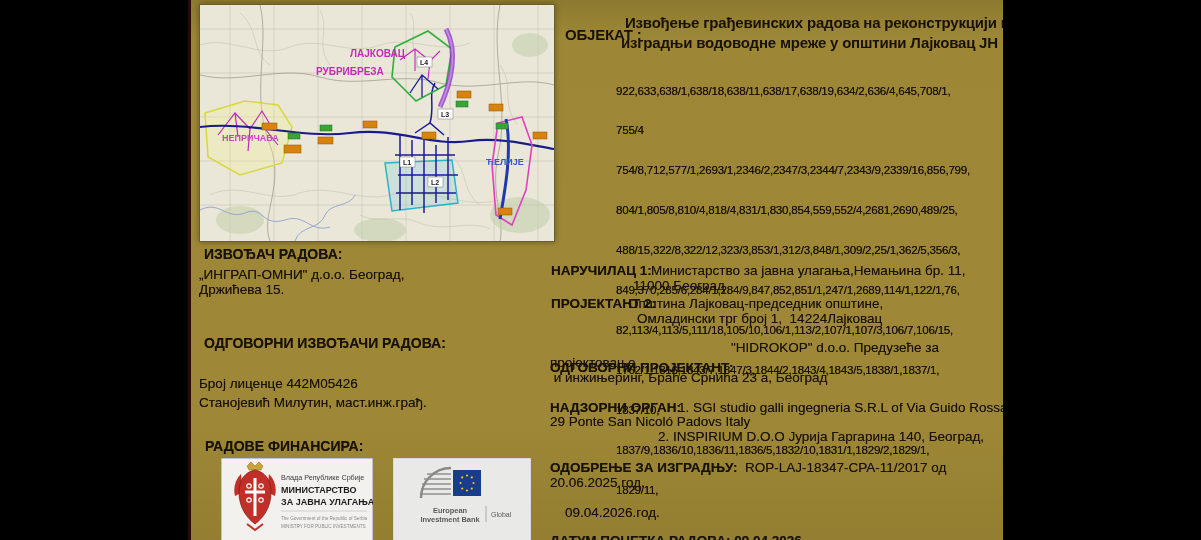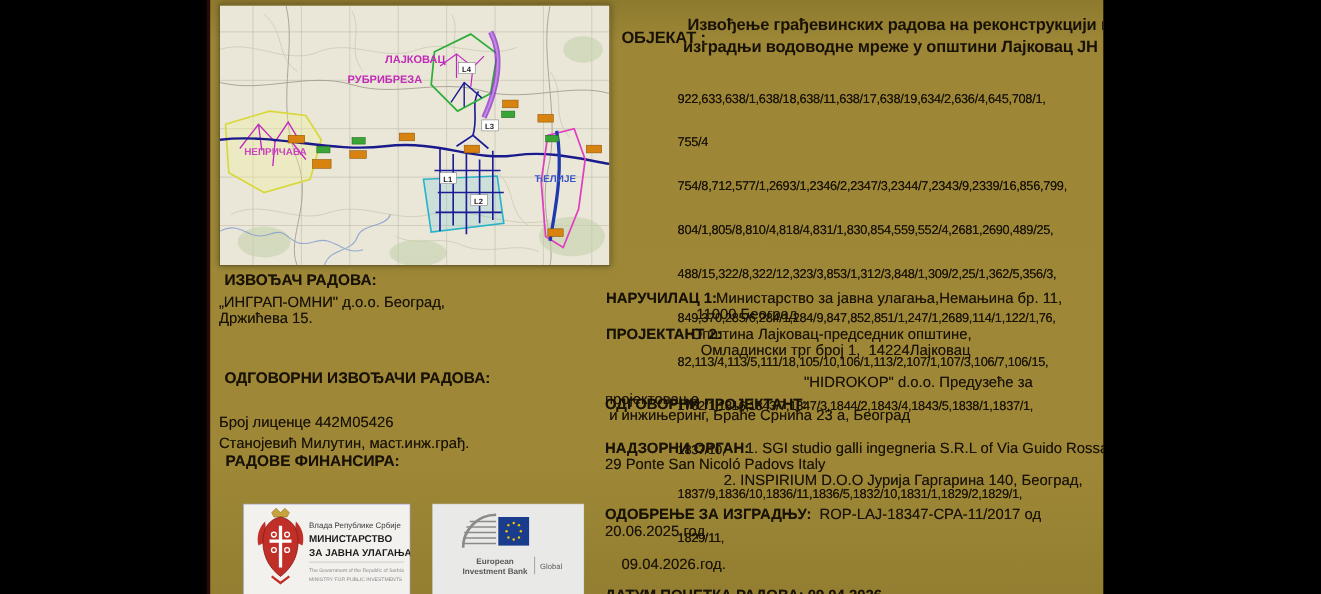--- a/index.html
+++ b/index.html
@@ -188,21 +188,21 @@
     <div class="abs t lbl" style="left:359px;top:533px;">ДАТУМ ПОЧЕТКА РАДОВА: 09.04.2026</div>
 
     <div class="abs t lbl" style="left:13px;top:247px;font-size:14px;">ИЗВОЂАЧ РАДОВА:</div>
     <div class="abs t" style="left:8px;top:267px;">„ИНГРАП-ОМНИ" д.о.о. Београд,</div>
     <div class="abs t" style="left:8px;top:282px;">Држићева 15.</div>
 
     <div class="abs t lbl" style="left:13px;top:336px;font-size:14px;">ОДГОВОРНИ ИЗВОЂАЧИ РАДОВА:</div>
     <div class="abs t" style="left:8px;top:372px;margin-top:23px;">Станојевић Милутин, маст.инж.грађ.</div>
     <div class="abs t" style="left:8px;top:376px;">Број лиценце 442M05426</div>
 
-    <div class="abs t lbl" style="left:14px;top:412px;font-size:14px;">РАДОВЕ ФИНАНСИРА:</div>
+    <div class="abs t lbl" style="left:14px;top:439px;font-size:14px;">РАДОВЕ ФИНАНСИРА:</div>
 
     <div class="logo-card" style="left:30px;width:152px;">
       <svg width="152" height="86" viewBox="0 0 152 86">
         <rect x="0" y="0" width="152" height="86" fill="#f2f1ee" stroke="#8890c8" stroke-width="1"></rect>
 
         <g>
           <path d="M26,8 L30,4 L34,8 L38,4 L42,8 L40,12 L28,12 Z" fill="#c8a23c" stroke="#8a6f20" stroke-width="0.5"></path>
           <path d="M20,16 C14,22 12,30 14,38 L22,34 Z M48,16 C54,22 56,30 54,38 L46,34 Z" fill="#c03028"></path>
           <path d="M34,12 C24,14 18,22 18,34 C18,50 26,60 34,66 C42,60 50,50 50,34 C50,22 44,14 34,12 Z" fill="#c03028" stroke="#8a1c18" stroke-width="0.8"></path>
           <path d="M34,20 V58 M24,34 H44" stroke="#fff" stroke-width="3"></path>

